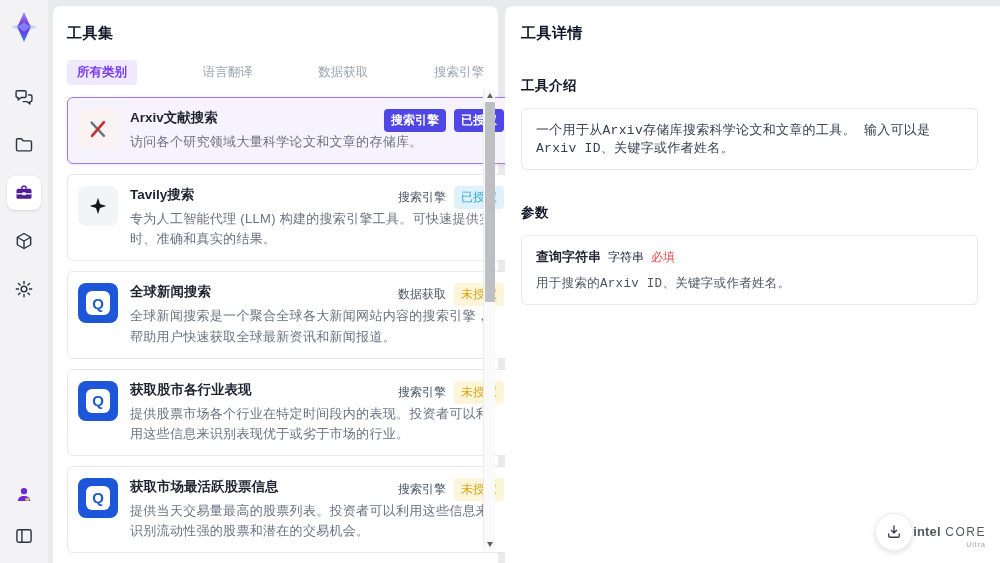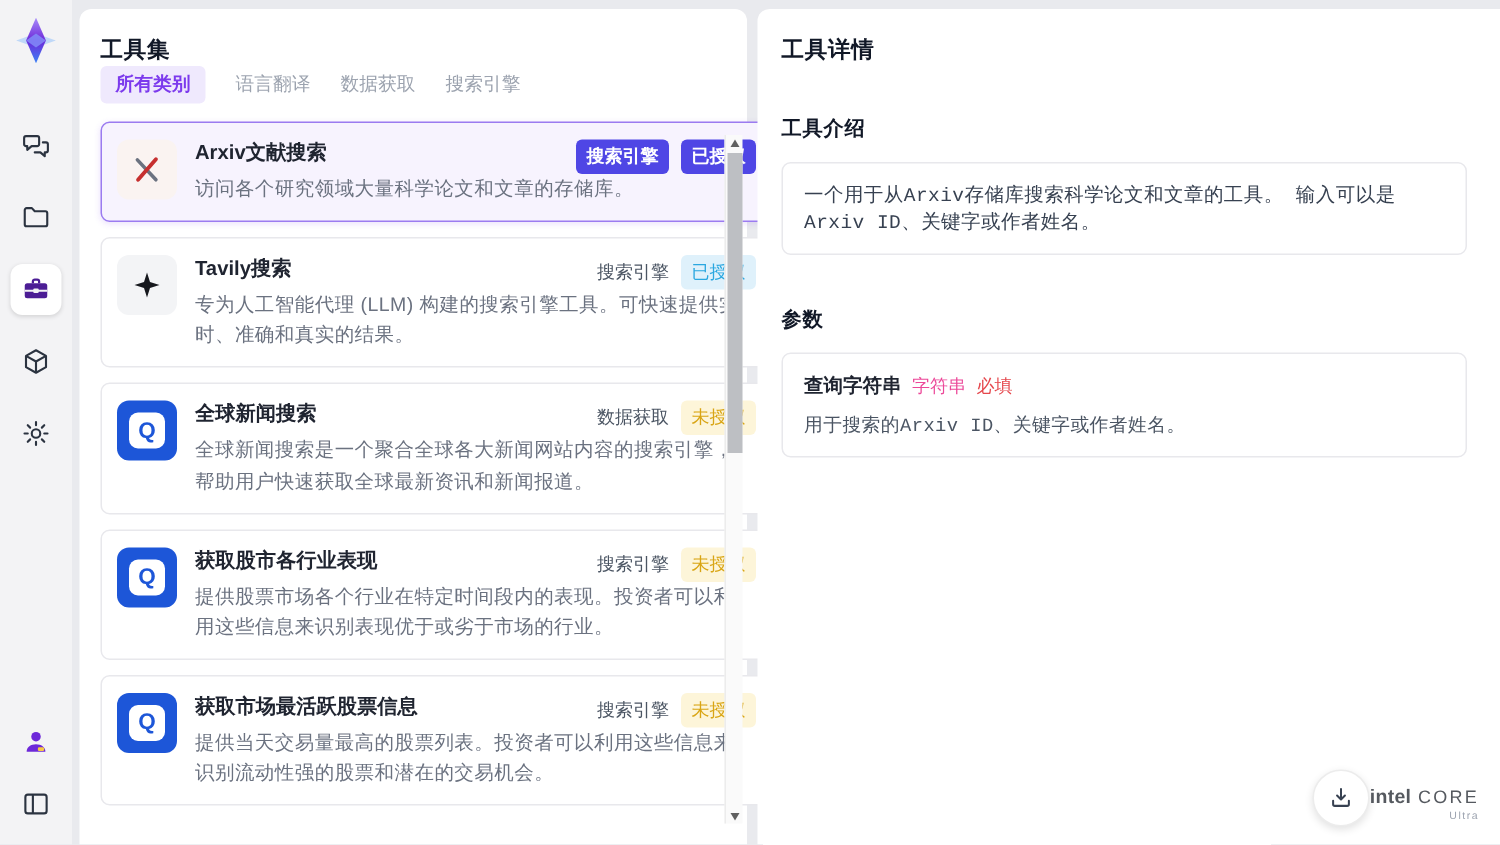--- a/index.html
+++ b/index.html
@@ -24,21 +24,21 @@
     display: grid; place-items: center; cursor: pointer;
   }
   .side-btn.active { background: #ffffff; box-shadow: 0 1px 3px rgba(0,0,0,.12); }
   .side-bottom { margin-top: auto; display: flex; flex-direction: column; align-items: center; gap: 8px; }
   
   .panel { position: absolute; top: 6px; bottom: 0; background: #fff; }
   .left-panel { left: 53px; width: 445px; border-radius: 8px 8px 0 0; padding: 18px 14px 0 14px; }
   .right-panel { left: 505px; right: 0; border-radius: 8px 0 0 0; padding: 18px 22px 0 16px; font-family: Liberation Mono, monospace; }
   .panel-title { font-size: 15px; font-weight: bold; letter-spacing: .5px; }
   
-  .tabs { display: flex; align-items: center; gap: 20px; margin-top: 1px; }
+  .tabs { display: flex; align-items: center; gap: 32px; margin-top: 17px; justify-content: space-between; }
   .tab {
     border: none; background: transparent; font-family: inherit; font-size: 12.5px;
     color: #9ca3af; cursor: pointer; padding: 4px 0; border-radius: 4px;
   }
   .tab.active { background: #efe9fd; color: #7c3aed; padding: 4px 10px; font-weight: bold; }
   
   .tool-list { margin-top: 12px; width: 448px; display: flex; flex-direction: column; gap: 10px; }
   .tool-card {
     position: relative; display: flex; gap: 12px; padding: 11px 10px;
     border: 1px solid #e8e8ec; border-radius: 6px; background: #fff; cursor: pointer;
@@ -78,21 +78,21 @@
   .sb-arrow span { width: 0; height: 0; border-left: 3.5px solid transparent; border-right: 3.5px solid transparent; }
   .sb-arrow.up span { border-bottom: 5px solid #606060; }
   .sb-arrow.down span { border-top: 5px solid #606060; }
   .sb-thumb { position: absolute; left: 1px; top: 12px; width: 10px; height: 200px; background: #bdbfc3; cursor: grab; }
   
   .section-title { font-size: 13.5px; font-weight: bold; margin-top: 34px; letter-spacing: .5px; }
   .box { border: 1px solid #e8e8ec; border-radius: 6px; margin-top: 13px; padding: 12px 14px; }
   .intro-text { font-size: 13px; color: #374151; letter-spacing: .3px; }
   .param-head { display: flex; align-items: baseline; gap: 7px; }
   .param-name { font-size: 13px; font-weight: bold; color: #1f2430; }
-  .param-type { font-size: 12px; color: #ec4899; }
+  .param-type { font-size: 12px; color: #0f172a; }
   .param-required { font-size: 12px; color: #e5484d; }
   .param-desc { font-size: 12.5px; color: #4b5563; margin-top: 9px; letter-spacing: .3px; }
   
   .float-corner { position: absolute; right: 14px; bottom: 12px; display: flex; flex-direction: row; align-items: center; }
   .download-btn {
     width: 38px; height: 38px; border-radius: 50%; background: #fff;
     border: 1px solid #ececec; box-shadow: 0 2px 6px rgba(0,0,0,.12);
     display: grid; place-items: center; cursor: pointer;
   }
   .brand { margin-top: 6px; color: #55595f; line-height: 1; text-align: right; }

